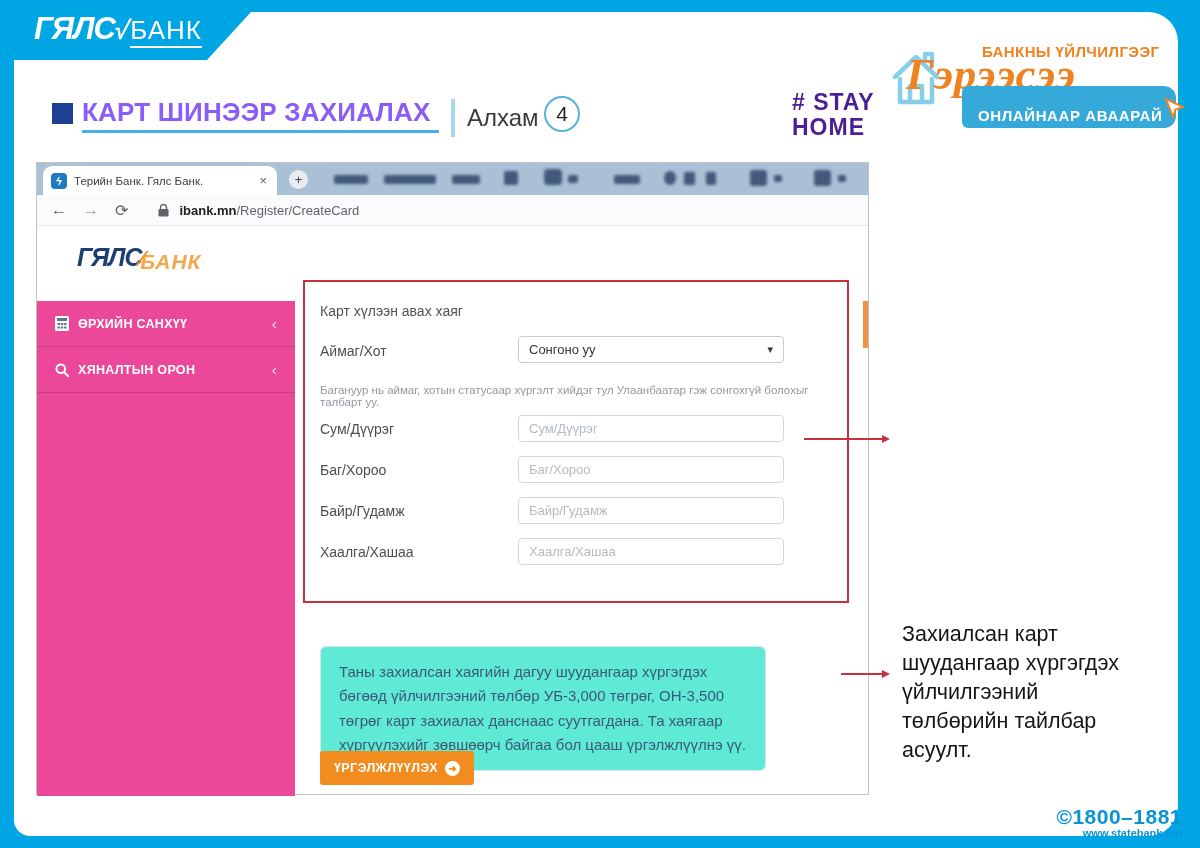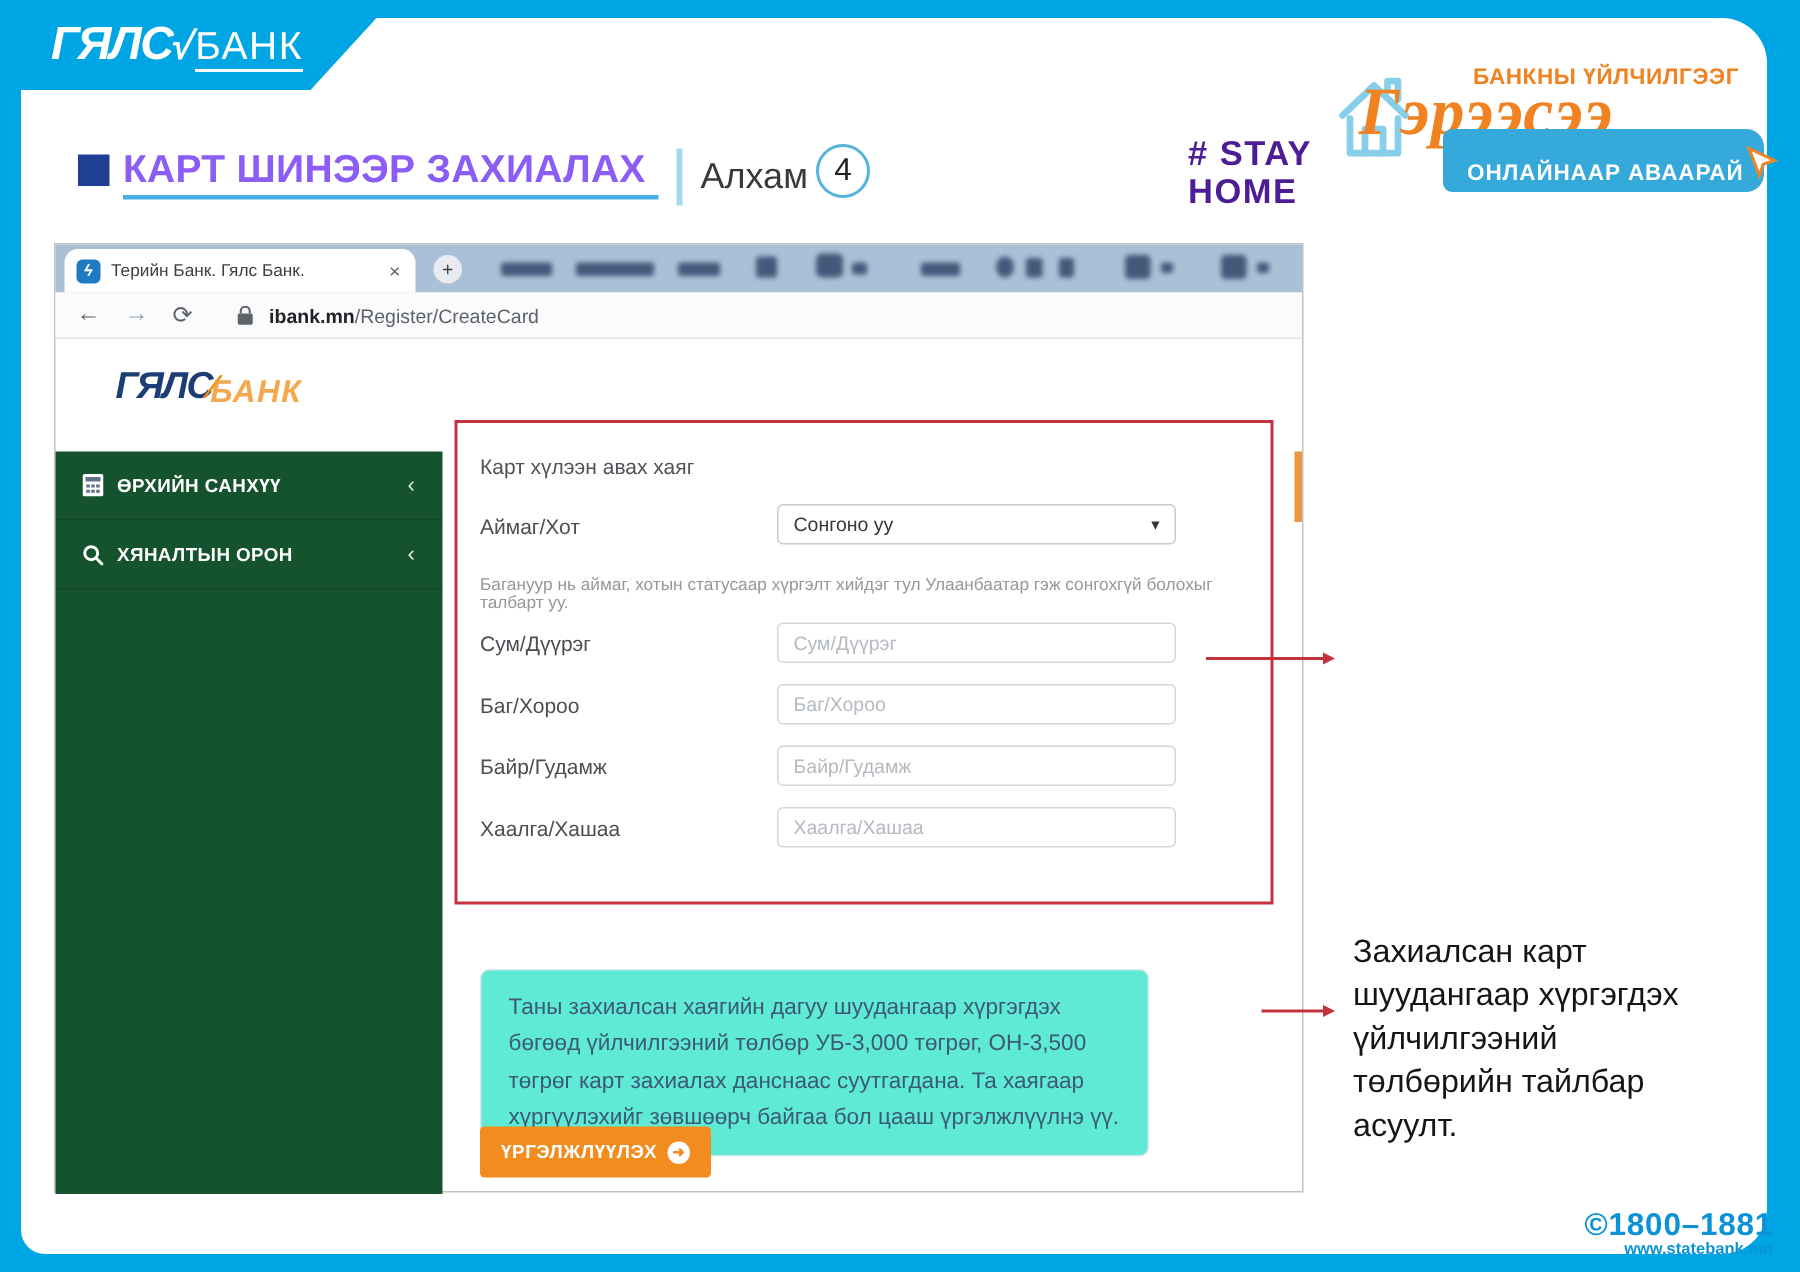--- a/index.html
+++ b/index.html
@@ -58,21 +58,21 @@
   .nav-glyph { font-size:16px; color:#5f6368; }
   .url-text { font-size:13px; color:#5f6368; margin-left:2px; }
   .url-host { color:#202124; font-weight:700; }
 
   
   .site-logo { position:absolute; left:40px; top:80px; white-space:nowrap; }
   .site-logo .g { font-size:25px; font-weight:900; font-style:italic; color:#1c3e74; letter-spacing:-1px; }
   .site-logo .swoosh { font-size:22px; font-weight:900; font-style:italic; color:#f08c1e; margin-left:-2px; }
   .site-logo .b { font-size:21px; font-weight:700; font-style:italic; color:#f2992e; margin-left:-3px; position:relative; top:3px; letter-spacing:1px; opacity:.85; }
 
-  .sidebar { position:absolute; left:0; top:138px; width:258px; height:495px; background:#14532d; }
+  .sidebar { position:absolute; left:0; top:138px; width:258px; height:495px; background:#ec4899; }
   .side-item { height:46px; display:flex; align-items:center; gap:9px; padding:0 18px;
                border-bottom:1px solid rgba(0,0,0,.14); color:#fff; font-size:12.5px; font-weight:700; letter-spacing:.3px; }
   .side-chevron { margin-left:auto; font-size:15px; font-weight:400; opacity:.85; }
 
   .red-rect { position:absolute; left:266px; top:117px; width:546px; height:323px; border:2px solid #c4323e; z-index:4; }
   .form-heading { position:absolute; left:283px; top:140px; font-size:14px; color:#4f5458; }
   .form-label { position:absolute; left:283px; font-size:14px; color:#4a4f54; }
   .province-select { position:absolute; left:481px; top:173px; width:266px; height:27px; border:1px solid #c6ccd2;
                      border-radius:4px; background:#fff; display:flex; align-items:center; padding:0 10px;
                      font-size:13px; color:#33373b; }

